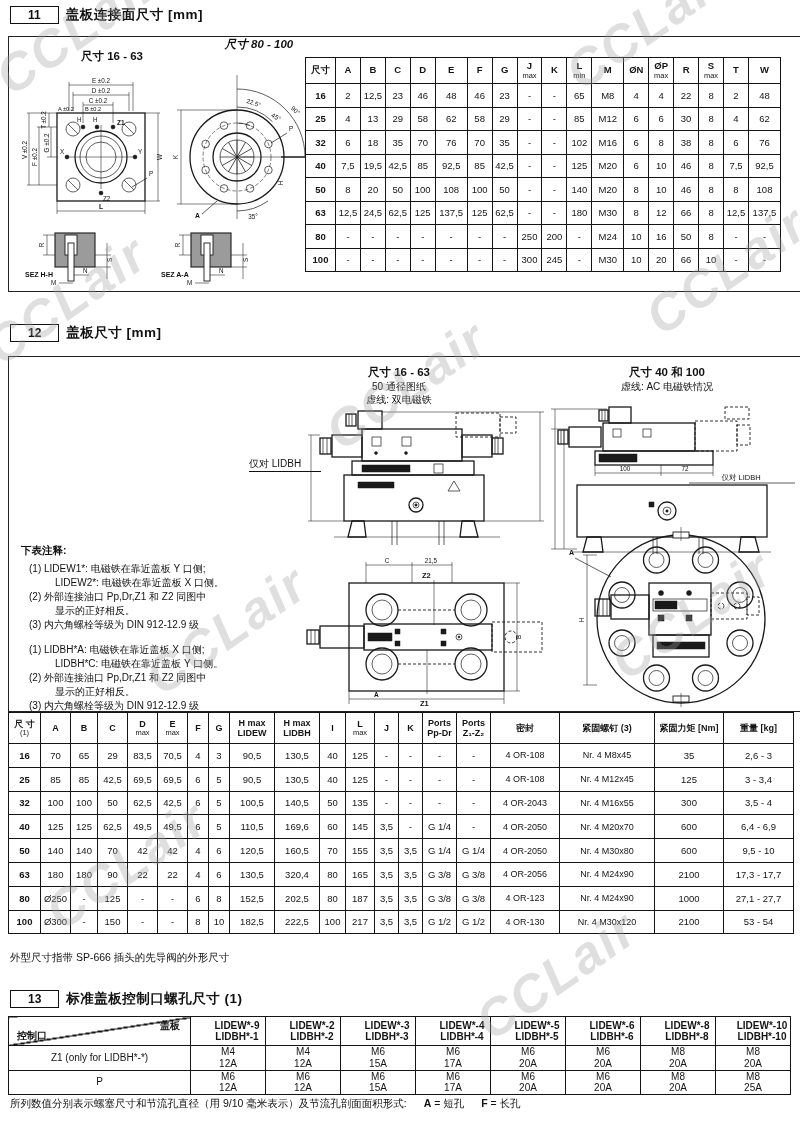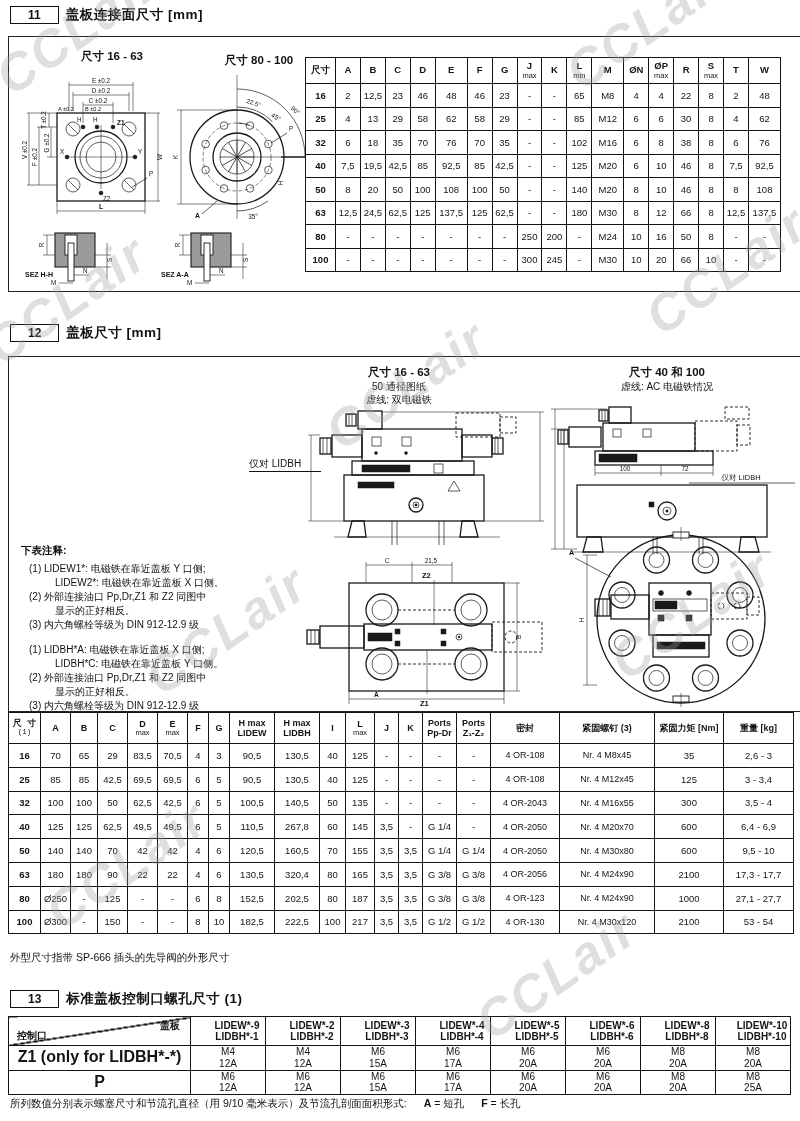--- a/index.html
+++ b/index.html
@@ -47,53 +47,53 @@
   .t11{left:296px;top:20px;width:476px;font-size:9.5px;}
   .t11 th{height:25px;font-size:9.5px;}
   .t11 td{height:22.5px;}
   .t11 th:nth-child(1){width:29px;}
   .t11 th:nth-child(6){width:31px;}
   .t11 th:nth-child(12){width:31px;}
   .t11 th:nth-child(18){width:31px;}
   .t12{left:8px;top:712px;width:783px;font-size:9.5px;}
   .t12 th{height:30px;font-size:9px;}
   .t12 td{height:22.8px;}
-  .t12 th:nth-child(1){width:31px;font-family:Liberation Mono, monospace;}.t12 th:nth-child(2){width:29px;}.t12 th:nth-child(3){width:26px;}
+  .t12 th:nth-child(1){width:31px;}.t12 th:nth-child(2){width:29px;}.t12 th:nth-child(3){width:26px;}
   .t12 th:nth-child(4){width:29px;}.t12 th:nth-child(5){width:29px;}.t12 th:nth-child(6){width:29px;}
   .t12 th:nth-child(7){width:20px;}.t12 th:nth-child(8){width:20px;}.t12 th:nth-child(9){width:44px;}
   .t12 th:nth-child(10){width:44px;}.t12 th:nth-child(11){width:25px;}.t12 th:nth-child(12){width:28px;}
   .t12 th:nth-child(13){width:23px;}.t12 th:nth-child(14){width:23px;}.t12 th:nth-child(15){width:33px;}
   .t12 th:nth-child(16){width:33px;}.t12 th:nth-child(17){width:68px;}.t12 th:nth-child(18){width:94px;}
   .t12 th:nth-child(19){width:68px;}.t12 th:nth-child(20){width:69px;}
   .t12 td:nth-child(17),.t12 td:nth-child(18){font-size:9px;}
   .t13{left:8px;top:1016px;width:783px;font-size:9.5px;}
   .t13 th{height:28px;font-size:10px;padding-left:18px;}
   .t13 td{height:23px;line-height:1.18;font-size:10px;}
   .t13 .corner{width:163px;position:relative;
      background:linear-gradient(to bottom right,transparent 0 calc(50% - .8px),#141414 calc(50% - .8px) calc(50% + .8px),transparent calc(50% + .8px));}
-  .t13 .rowhead{font-weight:bold;font-size:16px;}
+  .t13 .rowhead{font-weight:normal;font-size:10px;}
   .c-top{position:absolute;top:2px;right:10px;font-size:10px;font-weight:bold;}
   .c-bot{position:absolute;bottom:2px;left:8px;font-size:10px;font-weight:bold;}
   .fn{position:absolute;font-size:10.5px;color:#111;z-index:2;}
   .fn b{font-weight:bold;}
   .fn .sp{margin-left:14px;}
 </style>
 </head>
 <body>
 
 <div class="page">
 
   <div class="sec-head" style="left:10px;top:6px;">
     <span class="sec-num">11</span>
     <span class="sec-title">盖板连接面尺寸 [mm]</span>
   </div>
 
   <div class="frame" id="s11">
     <div class="dtitle dt-b" style="left:28px;top:12px;width:150px;">尺寸 16 - 63</div>
-    <div class="dtitle dt-b" style="left:170px;top:16px;width:160px;">尺寸 80 - 100</div>
+    <div class="dtitle dt-b" style="left:170px;top:0;width:160px;font-style:italic;">尺寸 80 - 100</div>
 
     <svg class="draw" style="left:10px;top:28px;" width="152" height="162" viewBox="0 0 152 162">
       <line class="dm" x1="50" y1="46" x2="50" y2="17"></line>
         <line class="dm" x1="114" y1="46" x2="114" y2="17"></line>
       <line class="dm" x1="50" y1="20" x2="114" y2="20"></line>
       <text x="82" y="17.5" text-anchor="middle">E ±0.2</text>
       <line class="dm" x1="54" y1="46" x2="54" y2="27"></line>
         <line class="dm" x1="110" y1="46" x2="110" y2="27"></line>
       <line class="dm" x1="54" y1="30" x2="110" y2="30"></line>
       <text x="82" y="27.5" text-anchor="middle">D ±0.2</text>
@@ -822,21 +822,21 @@
         <tr>
           <td class="rowhead">40</td>
           <td>125</td>
           <td>125</td>
           <td>62,5</td>
           <td>49,5</td>
           <td>49,5</td>
           <td>6</td>
           <td>5</td>
           <td>110,5</td>
-          <td>267,8</td>
+          <td>169,6</td>
           <td>60</td>
           <td>145</td>
           <td>3,5</td>
           <td>-</td>
           <td>G 1/4</td>
           <td>-</td>
           <td>4 OR-2050</td>
           <td>Nr. 4 M20x70</td>
           <td>600</td>
           <td>6,4 - 6,9</td>

